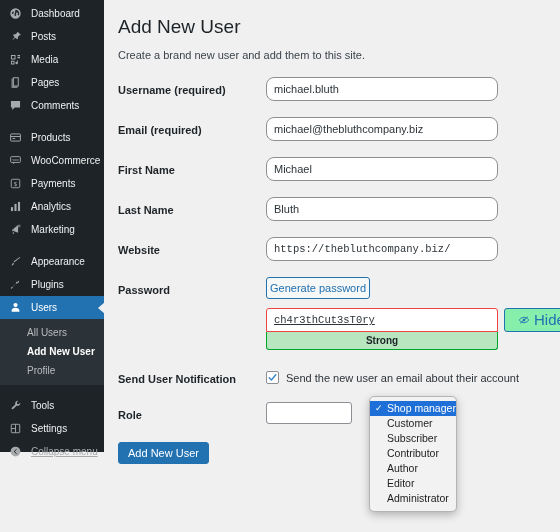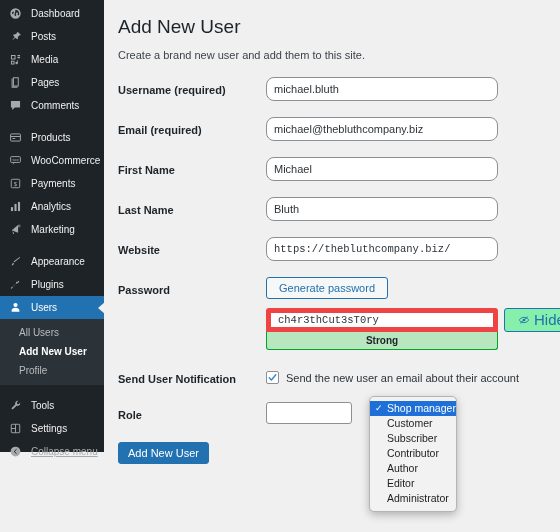--- a/index.html
+++ b/index.html
@@ -49,21 +49,21 @@
   .ico {
     width: 15px; height: 15px;
     display: inline-flex; align-items: center; justify-content: center;
     flex: 0 0 15px;
     color: #a7aaad;
   }
   .menu-item.current .ico { color: #fff; }
   .ico svg { display: block; }
 
   
-  #submenu { background: #2c3338; padding: 4px 0 5px 8px; }
+  #submenu { background: #2c3338; padding: 4px 0 5px 16px; }
   .submenu-item {
     display: block;
     padding: 2px 0 2px 11px;
     font-size: 10px;
     line-height: 15px;
     color: #b9bcbf;
     white-space: nowrap;
   }
   .submenu-item.current { color: #fff; font-weight: bold; }
 
@@ -121,38 +121,39 @@
   
   .btn-secondary {
     display: inline-block;
     border: 1px solid #2271b1;
     background: #f6f7f7;
     color: #2271b1;
     border-radius: 3px;
     font-size: 11px;
     line-height: 20px;
     height: 22px;
-    padding: 0 12px;
+    padding: 0 3px;
     cursor: pointer;
     font-family: "Liberation Sans", sans-serif;
   }
   .pw-wrap { margin-top: 9px; display: flex; align-items: flex-start; }
   .pw-col { width: 232px; }
   .pw-input {
     width: 232px;
     height: 24px;
-    border: 5px solid #ef4444;
+    border: 1px solid #ef4444;
     border-radius: 3px 3px 0 0;
     background: #fff;
     font-family: "Liberation Mono", monospace;
     font-size: 10.5px;
     color: #2c3338;
     padding: 0 7px;
     outline: none;
     display: block;
+    text-decoration: underline;
   }
   .pw-strength {
     width: 232px;
     background: #b8e6bf;
     border: 1px solid #00a32a;
     border-top: none;
     border-radius: 0 0 3px 3px;
     text-align: center;
     font-size: 10px;
     font-weight: bold;

